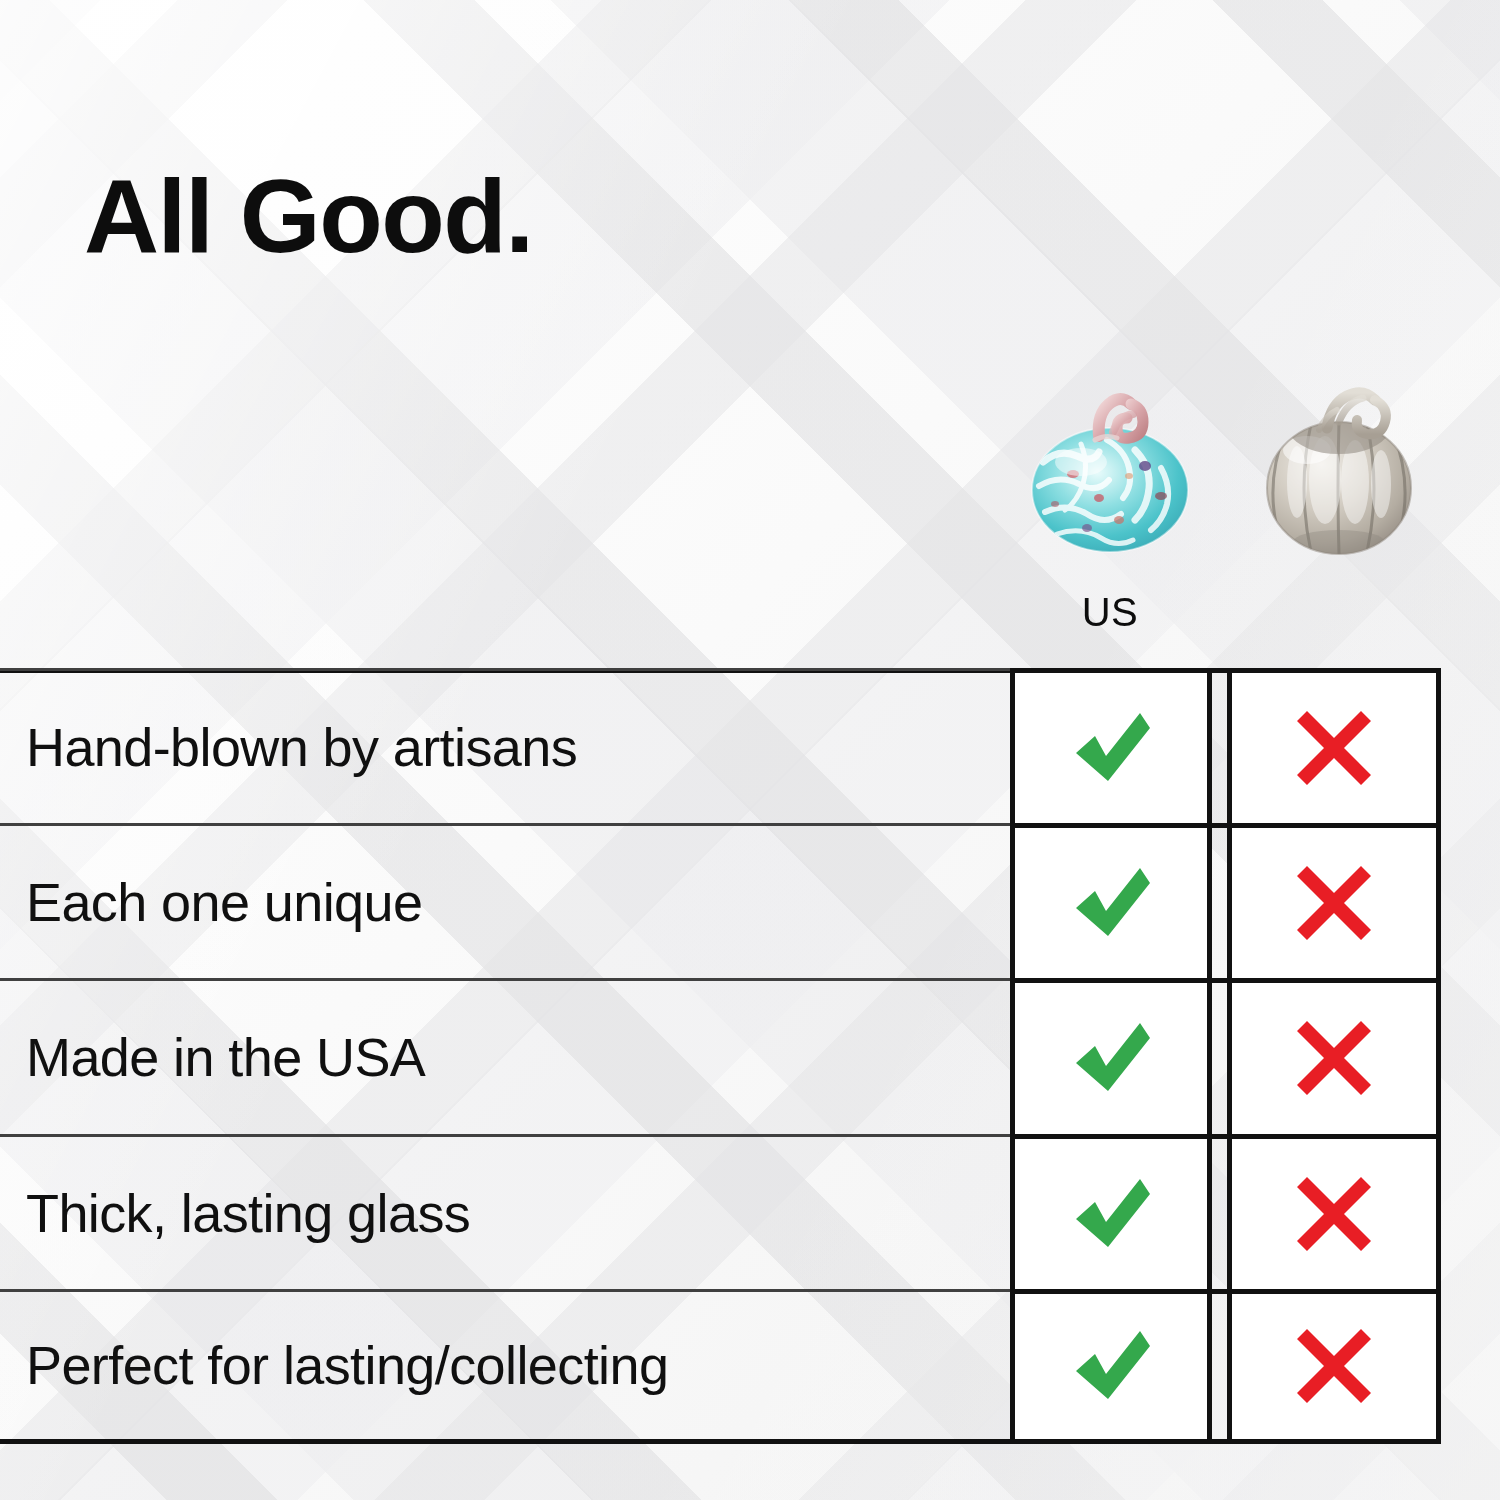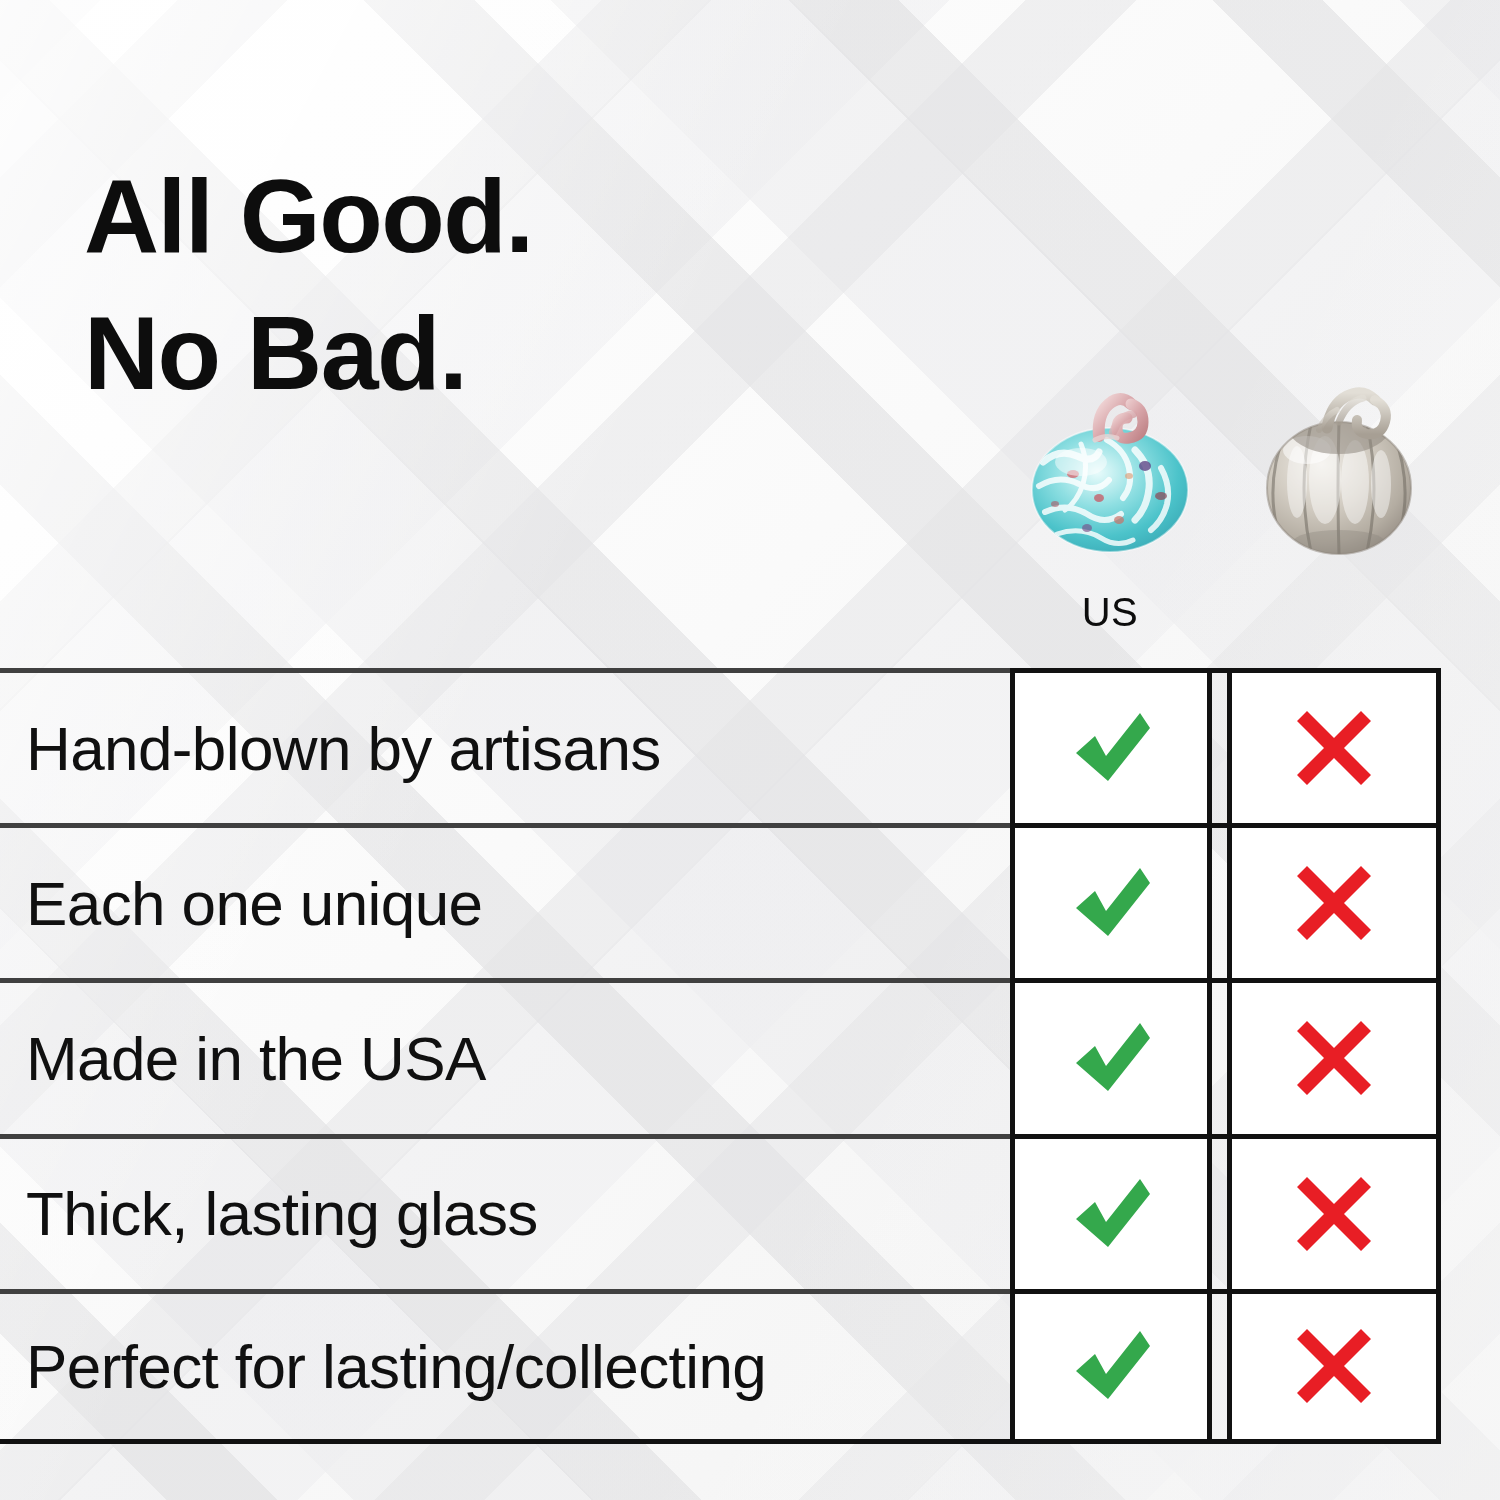--- a/index.html
+++ b/index.html
@@ -128,25 +128,25 @@
     display: flex;
     height: 155.2px;
     align-items: stretch;
   }
   .trow .feature-cell {
     flex: 0 0 1010px;
     display: flex;
     align-items: center;
     padding-left: 26px;
     box-sizing: border-box;
-    font-size: 62px;
+    font-size: 54px;
     letter-spacing: -0.6px;
     color: #101010;
     white-space: nowrap;
-    border-top: 5px solid #404040;
+    border-top: 3px solid #404040;
   }
   .trow:last-child .feature-cell { border-bottom: 5px solid #111111; }
 
   .mark-cell {
     position: relative;
     display: flex;
     align-items: center;
     justify-content: center;
     background: #ffffff;
     border-top: 5px solid #111111;
@@ -184,21 +184,20 @@
 
   <div class="bg-layer bg-base"></div>
   <div class="bg-layer bg-plaid-c"></div>
   <div class="bg-layer bg-plaid-d"></div>
   <div class="bg-layer bg-plaid-a"></div>
   <div class="bg-layer bg-plaid-b"></div>
   <div class="bg-layer bg-sheen"></div>
 
   <div id="headline">
     <span class="hl-line">All Good.</span>
-    <span class="hl-line">No Bad.</span>
   </div>
 
   <div class="product-col" id="col-us">
     <div class="prod-figure">
       <svg width="230" height="200" viewBox="0 0 230 200">
         <defs>
           <radialGradient id="usBody" cx="42%" cy="36%" r="72%">
             <stop offset="0%" stop-color="#e8fbfb"></stop>
             <stop offset="38%" stop-color="#8fdfe2"></stop>
             <stop offset="72%" stop-color="#4cc3ca"></stop>

